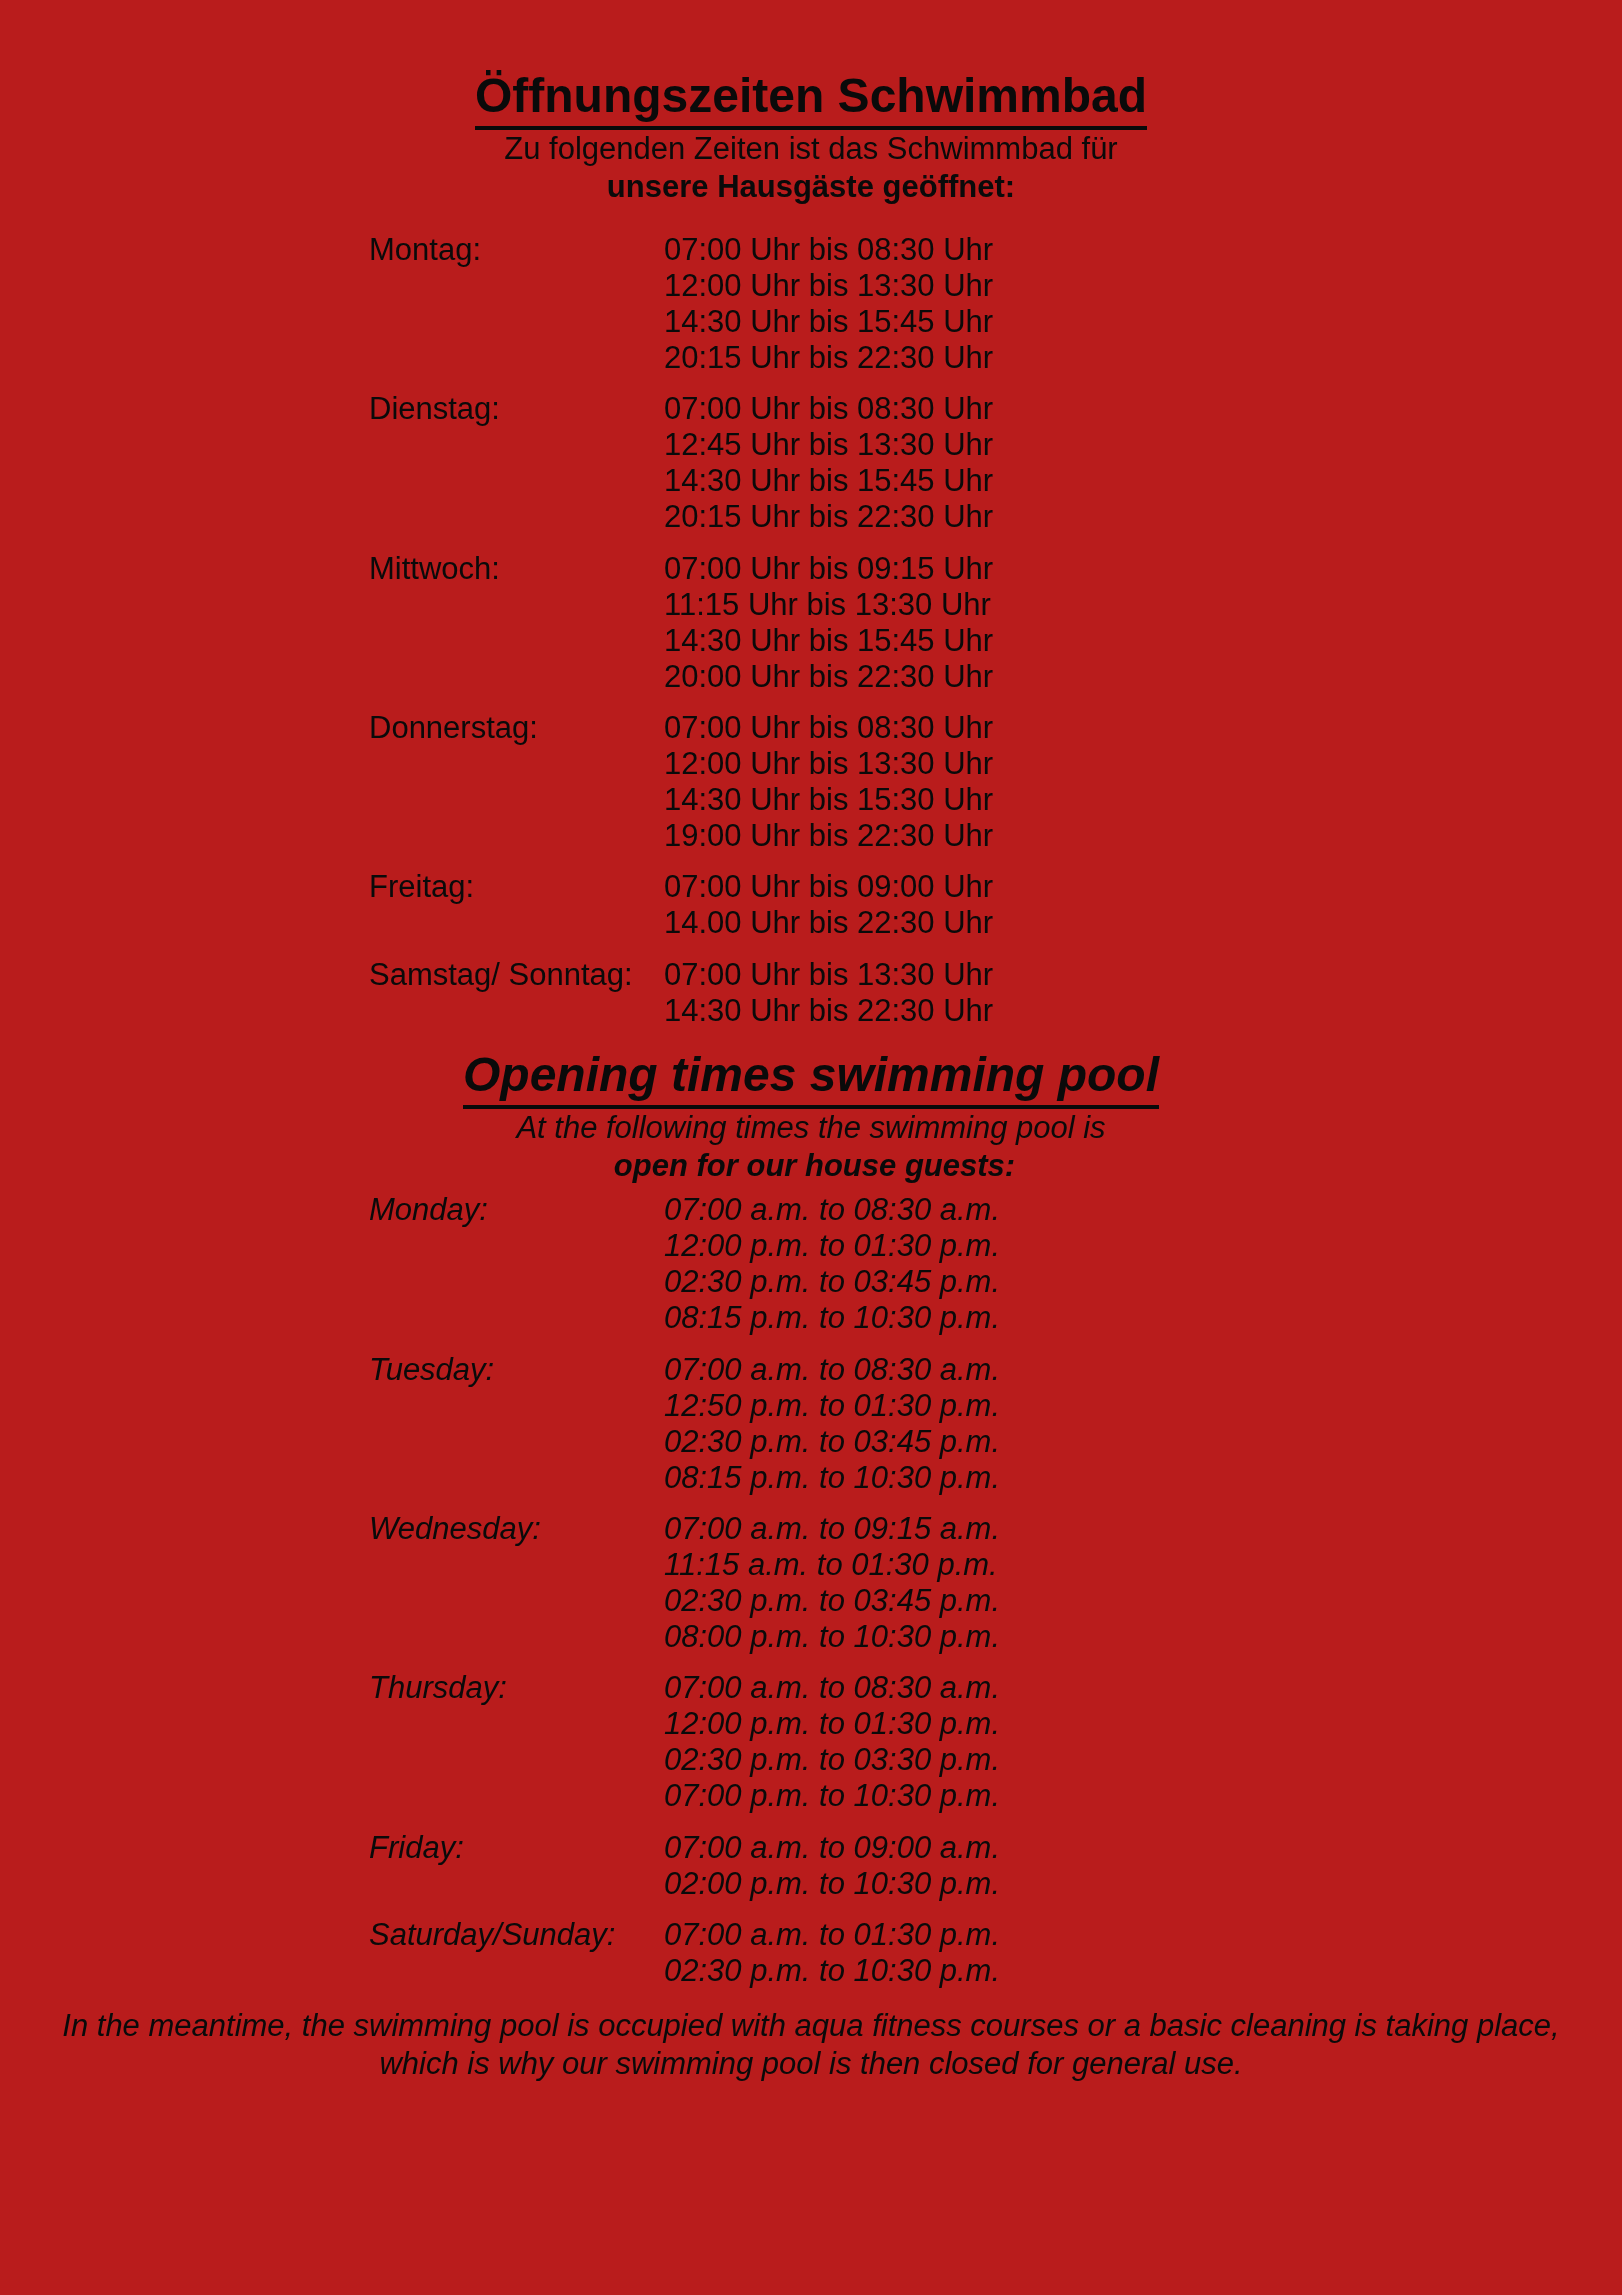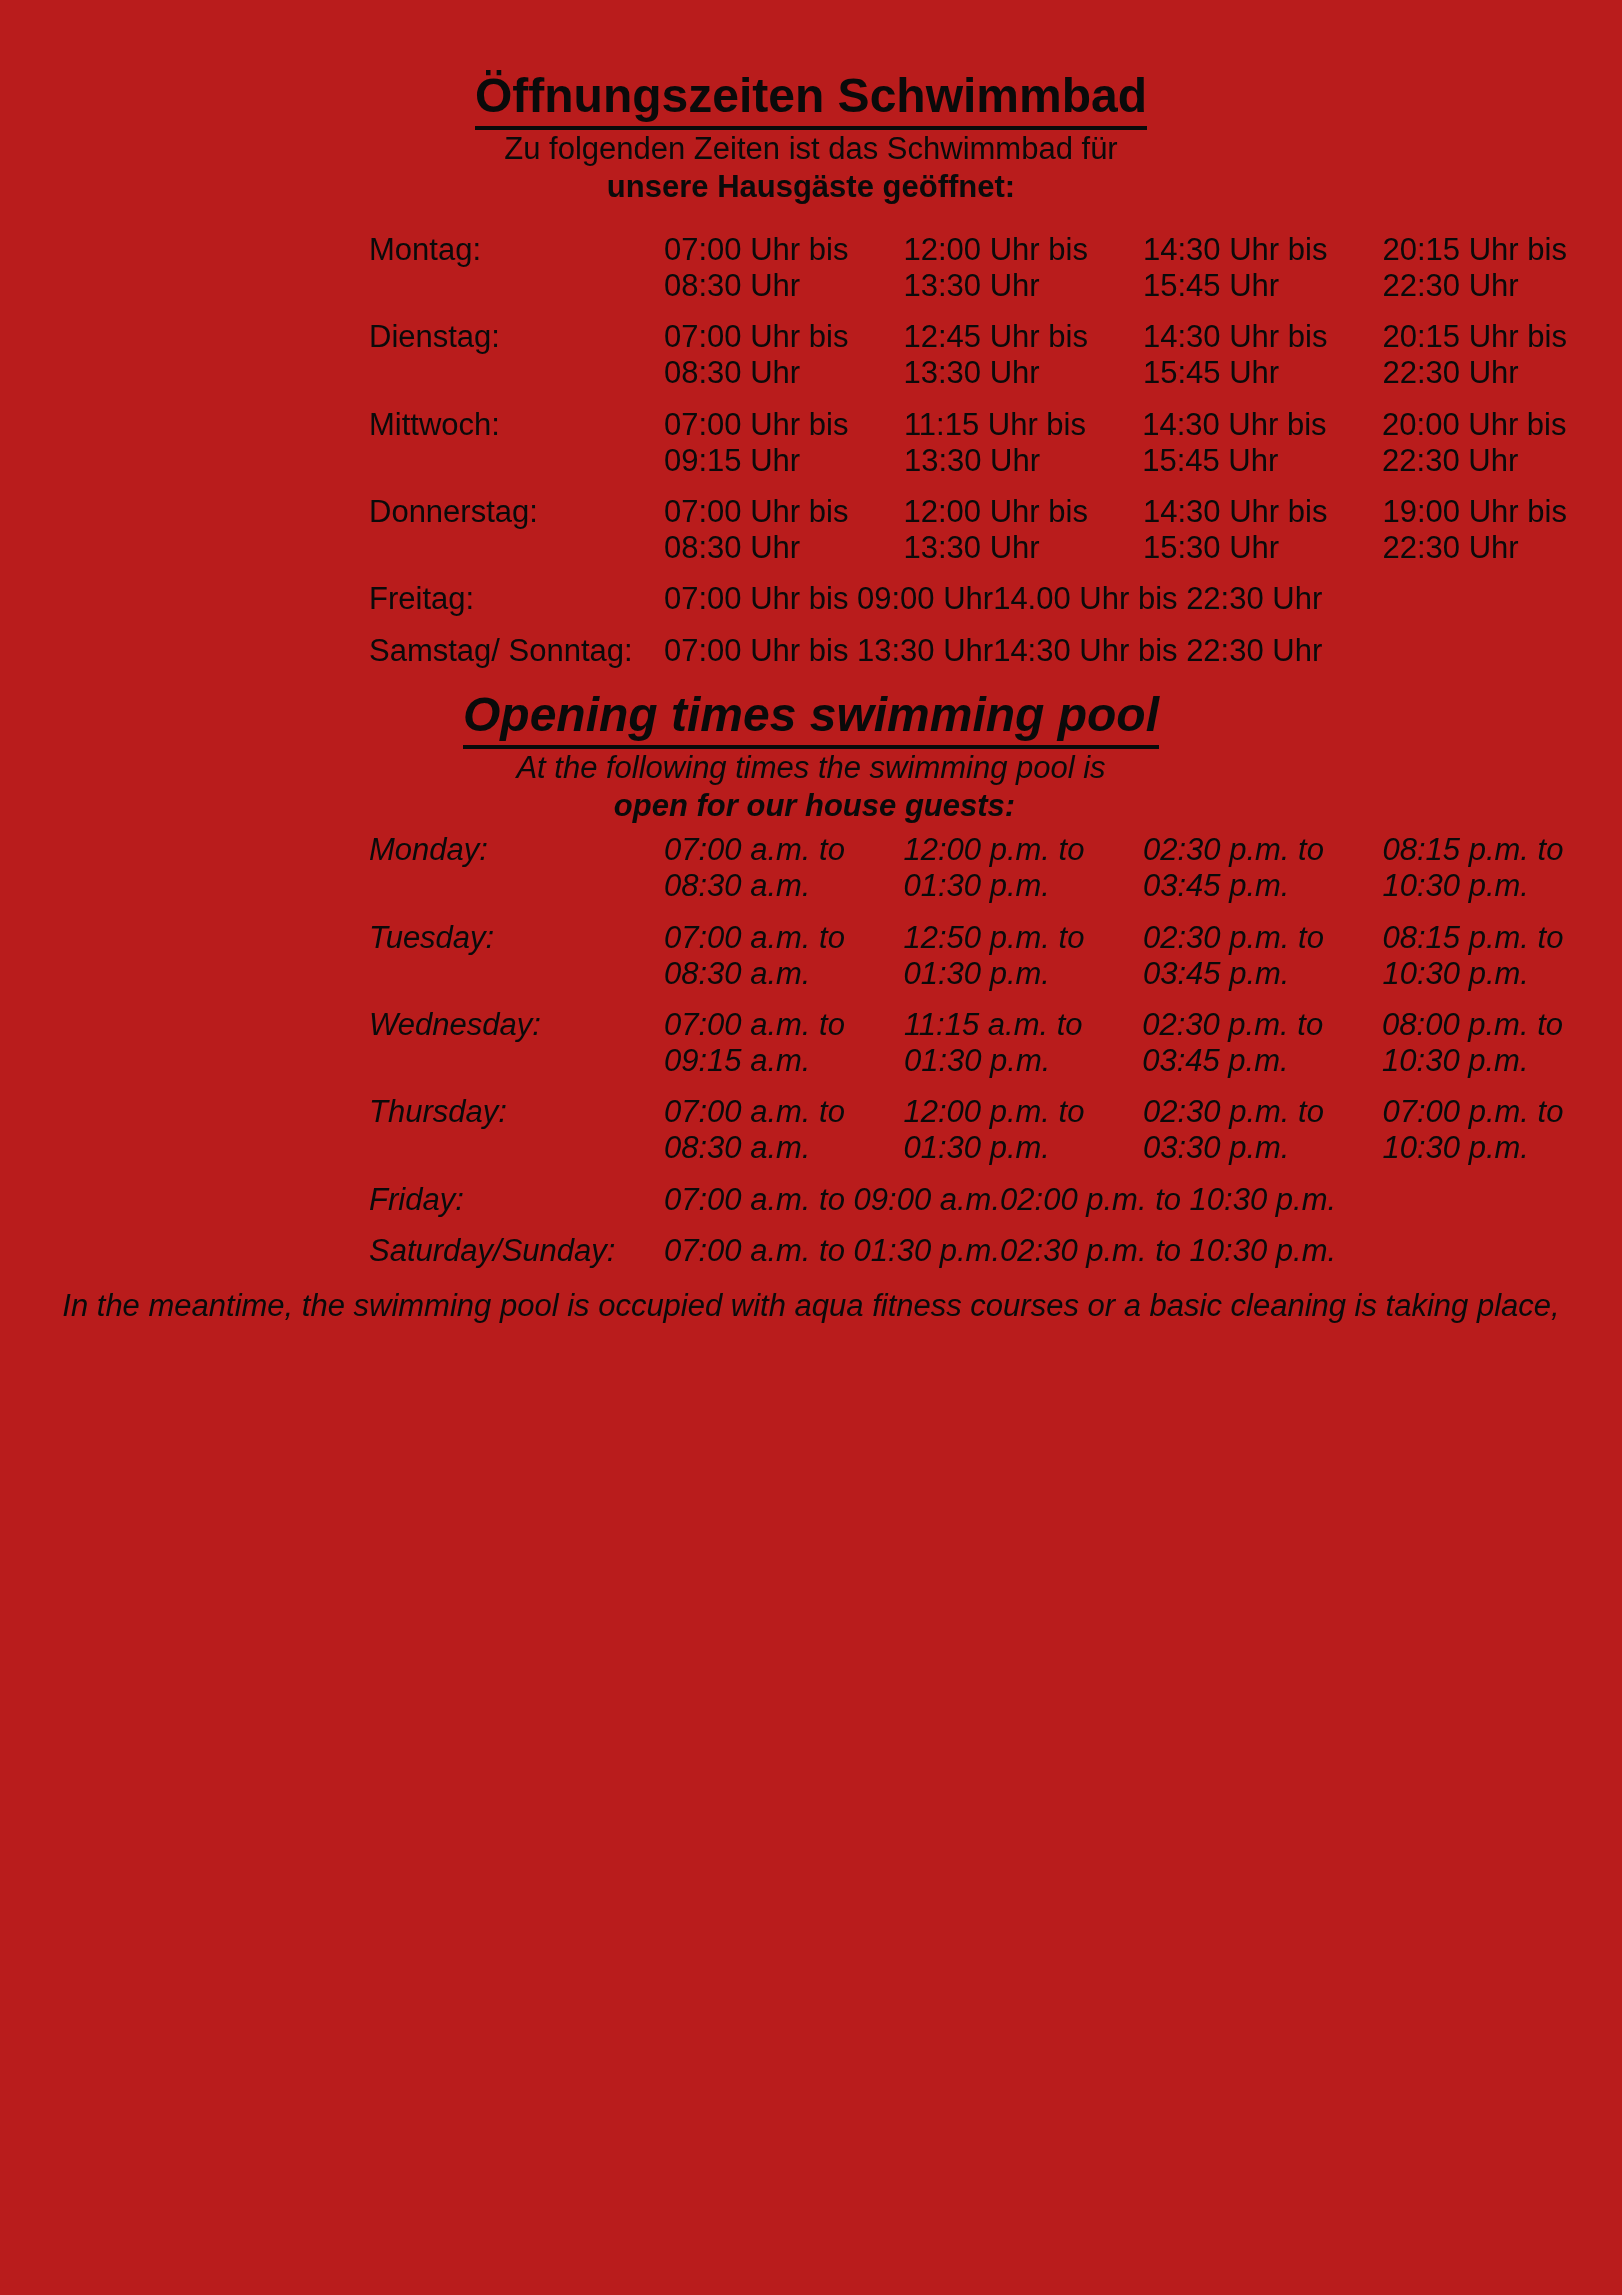--- a/index.html
+++ b/index.html
@@ -37,21 +37,21 @@
   .subtitle-block { margin-bottom: 26px; }
 
   .schedule { margin-left: 369px; }
   .schedule-row {
     display: flex;
     margin-bottom: 15.3px;
     font-size: 31px;
     line-height: 36px;
   }
   .day-label { width: 295px; flex-shrink: 0; }
-  .times-list { display: flex; }
+  .times-list { display: flex; flex-direction: column; }
 
   .note {
     text-align: center;
     font-size: 31px;
     line-height: 38px;
     margin-top: 12.2px;
   }
 
   
   .section-en { margin-top: 17px; }
@@ -192,17 +192,18 @@
     <div class="day-label">Saturday/Sunday:</div>
     <div class="times-list">
             <div>07:00 a.m. to 01:30 p.m.</div>
             <div>02:30 p.m. to 10:30 p.m.</div>
           </div>
   </div>
 </div>
 
     <p class="note">
       <span>In the meantime, the swimming pool is occupied with aqua fitness courses or a basic cleaning is taking place,</span><br>
+      <span>which is why our swimming pool is then closed for general use.</span>
     </p>
   </section>
 
 </div>
 
 
 </body></html>

